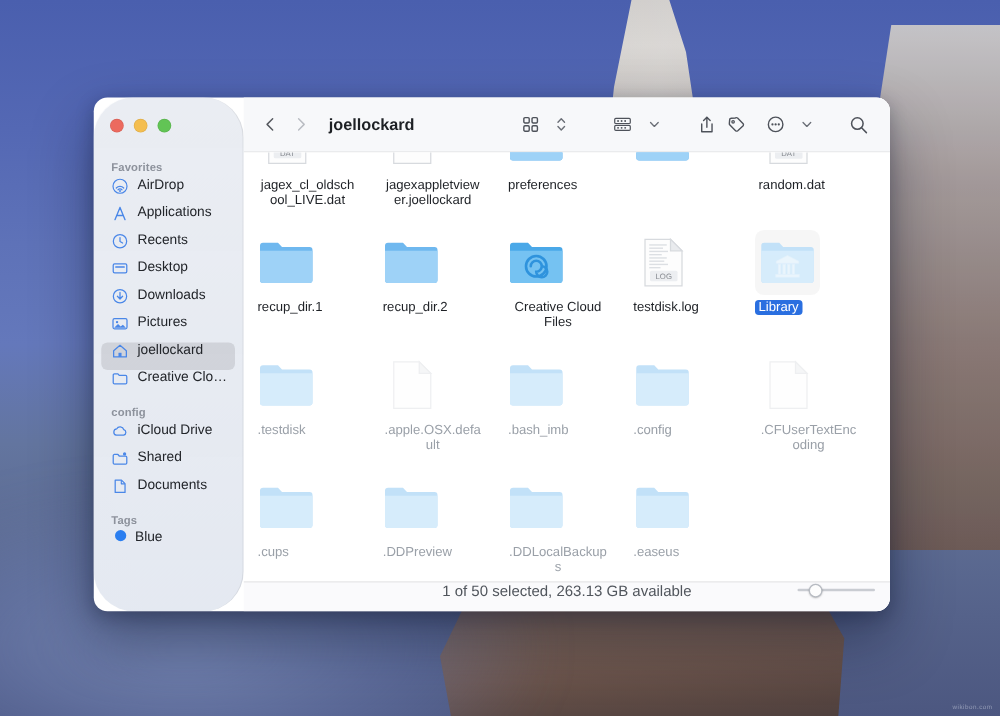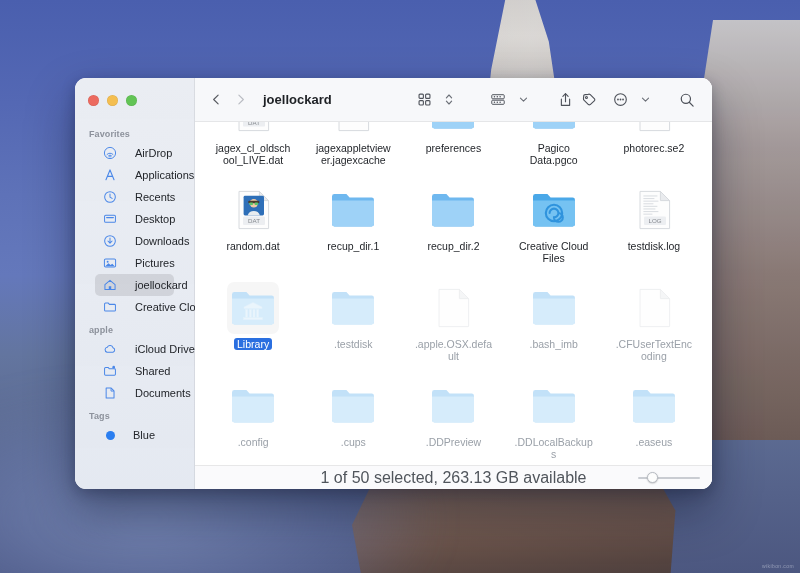--- a/index.html
+++ b/index.html
@@ -124,20 +124,21 @@
 
   
   .sidebar {
     width: 120px;
     flex: 0 0 120px;
     background: linear-gradient(180deg, rgba(233,236,242,.94), rgba(226,231,240,.92));
     backdrop-filter: blur(18px);
     padding-top: 0;
     border-right: 1px solid rgba(0,0,0,.07);
     position: relative;
+    border-radius: 32px;
   }
   .traffic {
     height: 44px;
     display: flex;
     align-items: center;
     gap: 8px;
     padding-left: 13px;
   }
   .light { width: 11px; height: 11px; border-radius: 50%; display: block; }
   .light.red    { background: #ec6a5f; box-shadow: inset 0 0 0 .5px rgba(0,0,0,.09); }
@@ -146,24 +147,24 @@
 
   .side-section {
     font-size: 9px;
     font-weight: bold;
     color: #8d929c;
     padding: 7px 0 3px 14px;
     letter-spacing: .1px;
   }
   .side-item {
     display: flex;
-    align-items: center;
-    gap: 18px;
+    align-items: flex-start;
+    gap: 7px;
     height: 22px;
-    margin: 0 20px;
+    margin: 0 6px;
     padding-left: 8px;
     border-radius: 5px;
     font-size: 11px;
     color: #22252a;
     white-space: nowrap;
   }
   .side-item.selected { background: rgba(0,0,0,.10); }
   .side-icon { width: 14px; height: 14px; flex: 0 0 14px; display: block; }
   .tag-dot { width: 9px; height: 9px; border-radius: 50%; margin-left: 3px; flex: 0 0 9px; }
 
@@ -213,21 +214,21 @@
     left: 0; right: 0;
     top: -40px;
     padding: 0 8px;
     display: grid;
     grid-template-columns: repeat(5, 1fr);
     row-gap: 14px;
   }
   .cell {
     display: flex;
     flex-direction: column;
-    align-items: center;
+    align-items: flex-start;
     padding-top: 4px;
   }
   .icon-wrap {
     width: 52px; height: 52px;
     display: flex; align-items: center; justify-content: center;
     border-radius: 7px;
     position: relative;
   }
   .cell.selected .icon-wrap { background: rgba(0,0,0,.085); }
   .cell.dim .icon-wrap { opacity: .42; }
@@ -247,24 +248,24 @@
     background: #2a6fe0;
     color: #fff;
   }
 
   .status {
     height: 24px;
     flex: 0 0 24px;
     border-top: 1px solid rgba(0,0,0,.08);
     background: rgba(250,250,252,.97);
     display: flex;
-    align-items: center;
+    align-items: flex-start;
     justify-content: center;
     position: relative;
-    font-size: 16px;
+    font-size: 12px;
     color: #50555c;
   }
   .slider {
     position: absolute;
     right: 12px;
     width: 62px; height: 12px;
     display: flex; align-items: center;
   }
   .slider-track {
     width: 100%; height: 2px; border-radius: 1px;
@@ -349,21 +350,21 @@
                 <rect x="6.6" y="9.4" width="2.8" height="3.8" fill="#4a87e8"></rect>
               </svg></span>
             <span>joellockard</span>
           </div>
           <div class="side-item">
             <span class="side-icon"><svg width="14" height="14" viewBox="0 0 16 16">
                 <path d="M1.8 4.6 A1.1 1.1 0 0 1 2.9 3.5 L6.1 3.5 L7.3 5 L13.1 5 A1.1 1.1 0 0 1 14.2 6.1 L14.2 11.6 A1.1 1.1 0 0 1 13.1 12.7 L2.9 12.7 A1.1 1.1 0 0 1 1.8 11.6 Z" fill="none" stroke="#4a87e8" stroke-width="1.15" stroke-linejoin="round"></path>
               </svg></span>
             <span>Creative Clo…</span>
           </div>
-          <div class="side-section">apple</div>
+          <div class="side-section">config</div>
           <div class="side-item">
             <span class="side-icon"><svg width="14" height="14" viewBox="0 0 16 16">
                 <path d="M4.6 11.6 A2.9 2.9 0 0 1 4.9 5.9 A3.6 3.6 0 0 1 11.5 6.6 A2.6 2.6 0 0 1 11.4 11.6 Z" fill="none" stroke="#4a87e8" stroke-width="1.15" stroke-linejoin="round"></path>
               </svg></span>
             <span>iCloud Drive</span>
           </div>
           <div class="side-item">
             <span class="side-icon"><svg width="14" height="14" viewBox="0 0 16 16">
                 <path d="M1.8 5.2 A1.1 1.1 0 0 1 2.9 4.1 L6.1 4.1 L7.3 5.5 L13.1 5.5 A1.1 1.1 0 0 1 14.2 6.6 L14.2 11.8 A1.1 1.1 0 0 1 13.1 12.9 L2.9 12.9 A1.1 1.1 0 0 1 1.8 11.8 Z" fill="none" stroke="#4a87e8" stroke-width="1.15" stroke-linejoin="round"></path>
                 <circle cx="12.2" cy="3.6" r="1.5" fill="#4a87e8"></circle>
@@ -498,48 +499,38 @@
               </div>
               <div class="label">jagex_cl_oldschool_LIVE.dat</div>
             </div>
             <div class="cell">
               <div class="icon-wrap">
                 <svg width="46" height="42" viewBox="0 0 46 42">
                   <path d="M9 2.4 L29.4 2.4 L38.6 11.6 L38.6 39.6 L9 39.6 Z" fill="#fdfdfd" stroke="#d7dade" stroke-width="1"></path>
                   <path d="M29.4 2.4 L29.4 11.6 L38.6 11.6 Z" fill="#e9ebee" stroke="#d7dade" stroke-width="1"></path>
                 </svg>
               </div>
-              <div class="label">jagexappletviewer.jagexcache</div>
+              <div class="label">jagexappletviewer.joellockard</div>
             </div>
             <div class="cell">
               <div class="icon-wrap">
                 <svg width="46" height="42" viewBox="0 0 46 42">
                   <path d="M2 7.5 A2.4 2.4 0 0 1 4.4 5.1 L16.4 5.1 L19.6 8.6 L41.6 8.6 A2.4 2.4 0 0 1 44 11 L44 35 A2.4 2.4 0 0 1 41.6 37.4 L4.4 37.4 A2.4 2.4 0 0 1 2 35 Z" fill="#6fb8ef"></path>
                   <path d="M2 11.6 L44 11.6 L44 35 A2.4 2.4 0 0 1 41.6 37.4 L4.4 37.4 A2.4 2.4 0 0 1 2 35 Z" fill="#9ed2f7"></path>
                 </svg>
               </div>
               <div class="label">preferences</div>
             </div>
             <div class="cell">
               <div class="icon-wrap">
                 <svg width="46" height="42" viewBox="0 0 46 42">
                   <path d="M2 7.5 A2.4 2.4 0 0 1 4.4 5.1 L16.4 5.1 L19.6 8.6 L41.6 8.6 A2.4 2.4 0 0 1 44 11 L44 35 A2.4 2.4 0 0 1 41.6 37.4 L4.4 37.4 A2.4 2.4 0 0 1 2 35 Z" fill="#6fb8ef"></path>
                   <path d="M2 11.6 L44 11.6 L44 35 A2.4 2.4 0 0 1 41.6 37.4 L4.4 37.4 A2.4 2.4 0 0 1 2 35 Z" fill="#9ed2f7"></path>
                 </svg>
               </div>
-              <div class="label">Pagico Data.pgco</div>
-            </div>
-            <div class="cell">
-              <div class="icon-wrap">
-                <svg width="46" height="42" viewBox="0 0 46 42">
-                  <path d="M9 2.4 L29.4 2.4 L38.6 11.6 L38.6 39.6 L9 39.6 Z" fill="#fdfdfd" stroke="#d7dade" stroke-width="1"></path>
-                  <path d="M29.4 2.4 L29.4 11.6 L38.6 11.6 Z" fill="#e9ebee" stroke="#d7dade" stroke-width="1"></path>
-                </svg>
-              </div>
-              <div class="label">photorec.se2</div>
             </div>
             <div class="cell">
               <div class="icon-wrap">
                 <svg width="46" height="42" viewBox="0 0 46 42">
                   <path d="M9 2.4 L29.4 2.4 L38.6 11.6 L38.6 39.6 L9 39.6 Z" fill="#fdfdfd" stroke="#d7dade" stroke-width="1"></path>
                   <path d="M29.4 2.4 L29.4 11.6 L38.6 11.6 Z" fill="#e9ebee" stroke="#d7dade" stroke-width="1"></path>
                   <rect x="13.6" y="6.8" width="20.4" height="19.6" rx="1.4" fill="#2e6fb8"></rect>
                   <circle cx="23.8" cy="14.2" r="4.2" fill="#f0c9a4"></circle>
                   <path d="M17.6 26.4 A6.6 6.6 0 0 1 30 26.4 Z" fill="#e8ecef"></path>
                   <path d="M19.4 13 L28.2 13" stroke="#4b3a2c" stroke-width="2.4" stroke-linecap="round"></path>
@@ -643,34 +634,34 @@
                 <svg width="46" height="42" viewBox="0 0 46 42">
                   <path d="M2 7.5 A2.4 2.4 0 0 1 4.4 5.1 L16.4 5.1 L19.6 8.6 L41.6 8.6 A2.4 2.4 0 0 1 44 11 L44 35 A2.4 2.4 0 0 1 41.6 37.4 L4.4 37.4 A2.4 2.4 0 0 1 2 35 Z" fill="#6fb8ef"></path>
                   <path d="M2 11.6 L44 11.6 L44 35 A2.4 2.4 0 0 1 41.6 37.4 L4.4 37.4 A2.4 2.4 0 0 1 2 35 Z" fill="#9ed2f7"></path>
                 </svg>
               </div>
               <div class="label">.bash_imb</div>
             </div>
             <div class="cell dim">
               <div class="icon-wrap">
                 <svg width="46" height="42" viewBox="0 0 46 42">
+                  <path d="M2 7.5 A2.4 2.4 0 0 1 4.4 5.1 L16.4 5.1 L19.6 8.6 L41.6 8.6 A2.4 2.4 0 0 1 44 11 L44 35 A2.4 2.4 0 0 1 41.6 37.4 L4.4 37.4 A2.4 2.4 0 0 1 2 35 Z" fill="#6fb8ef"></path>
+                  <path d="M2 11.6 L44 11.6 L44 35 A2.4 2.4 0 0 1 41.6 37.4 L4.4 37.4 A2.4 2.4 0 0 1 2 35 Z" fill="#9ed2f7"></path>
+                </svg>
+              </div>
+              <div class="label">.config</div>
+            </div>
+            <div class="cell dim">
+              <div class="icon-wrap">
+                <svg width="46" height="42" viewBox="0 0 46 42">
                   <path d="M9 2.4 L29.4 2.4 L38.6 11.6 L38.6 39.6 L9 39.6 Z" fill="#fdfdfd" stroke="#d7dade" stroke-width="1"></path>
                   <path d="M29.4 2.4 L29.4 11.6 L38.6 11.6 Z" fill="#e9ebee" stroke="#d7dade" stroke-width="1"></path>
                 </svg>
               </div>
               <div class="label">.CFUserTextEncoding</div>
-            </div>
-            <div class="cell dim">
-              <div class="icon-wrap">
-                <svg width="46" height="42" viewBox="0 0 46 42">
-                  <path d="M2 7.5 A2.4 2.4 0 0 1 4.4 5.1 L16.4 5.1 L19.6 8.6 L41.6 8.6 A2.4 2.4 0 0 1 44 11 L44 35 A2.4 2.4 0 0 1 41.6 37.4 L4.4 37.4 A2.4 2.4 0 0 1 2 35 Z" fill="#6fb8ef"></path>
-                  <path d="M2 11.6 L44 11.6 L44 35 A2.4 2.4 0 0 1 41.6 37.4 L4.4 37.4 A2.4 2.4 0 0 1 2 35 Z" fill="#9ed2f7"></path>
-                </svg>
-              </div>
-              <div class="label">.config</div>
             </div>
             <div class="cell dim">
               <div class="icon-wrap">
                 <svg width="46" height="42" viewBox="0 0 46 42">
                   <path d="M2 7.5 A2.4 2.4 0 0 1 4.4 5.1 L16.4 5.1 L19.6 8.6 L41.6 8.6 A2.4 2.4 0 0 1 44 11 L44 35 A2.4 2.4 0 0 1 41.6 37.4 L4.4 37.4 A2.4 2.4 0 0 1 2 35 Z" fill="#6fb8ef"></path>
                   <path d="M2 11.6 L44 11.6 L44 35 A2.4 2.4 0 0 1 41.6 37.4 L4.4 37.4 A2.4 2.4 0 0 1 2 35 Z" fill="#9ed2f7"></path>
                 </svg>
               </div>
               <div class="label">.cups</div>
             </div>

